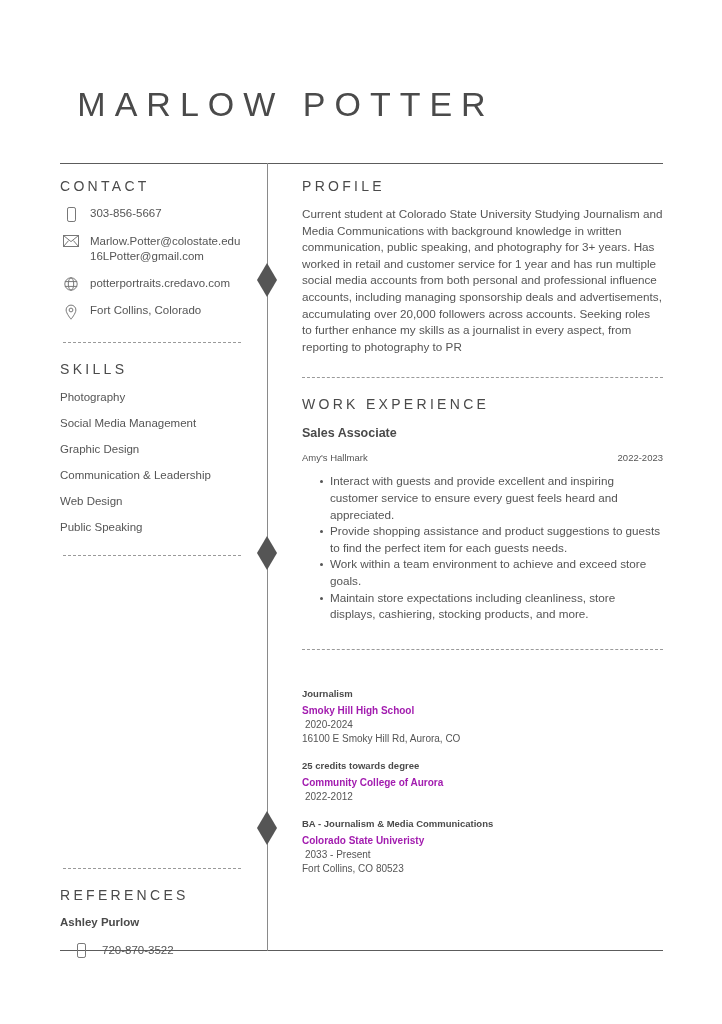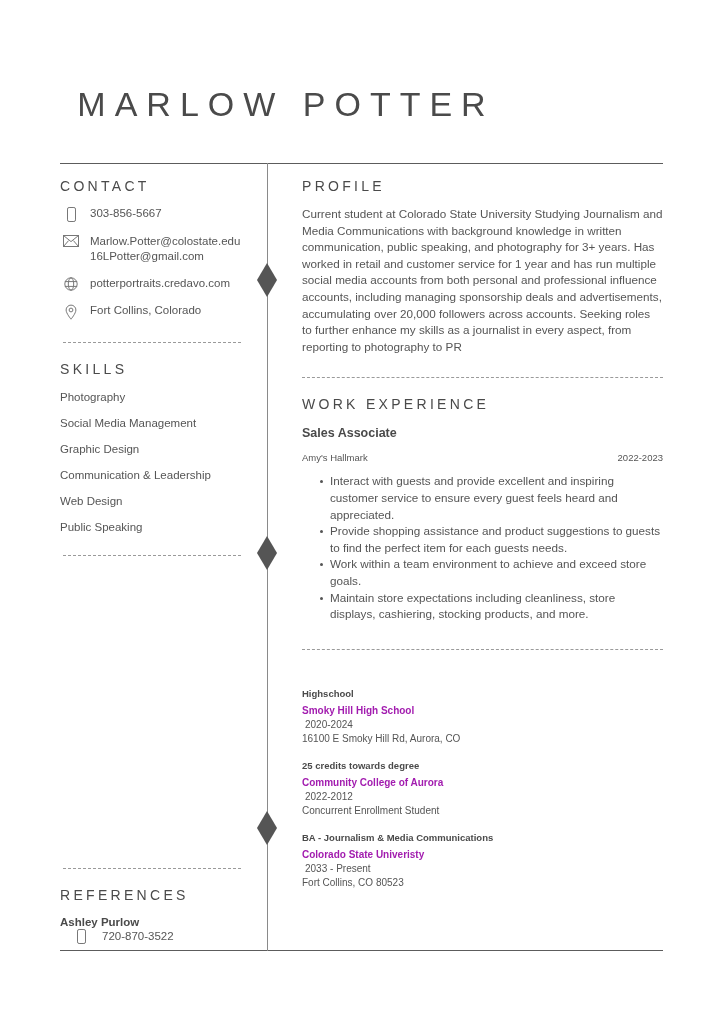--- a/index.html
+++ b/index.html
@@ -132,20 +132,21 @@
   
   .ref-name {
     font-size: 11.5px;
     font-weight: bold;
     color: #4a4a4a;
     margin-top: 13px;
   }
   .ref-row {
     display: flex;
     align-items: center;
+    margin-top: 14px;
     padding-left: 10px;
   }
   .ref-phone {
     font-size: 11.5px;
     color: #555555;
     padding-left: 10px;
   }
 
   
   .profile-text {
@@ -340,31 +341,30 @@
       <li> Maintain store expectations including cleanliness, store displays, cashiering, stocking products, and more.</li>
     </ul>
   </div>
 
   <div class="sp-26"></div>
   <div class="dashed dashed-right"></div>
   <div class="sp-22"></div>
 
 
   <div class="edu-entry">
-    <div class="edu-label">Highschool</div>
+    <div class="edu-label">Journalism</div>
     <div class="edu-school">Smoky Hill High School</div>
     <div class="edu-dates">2020-2024</div>
     <div class="edu-extra">16100 E Smoky Hill Rd, Aurora, CO</div>
   </div>
 
   <div class="edu-entry">
     <div class="edu-label">25 credits towards degree</div>
     <div class="edu-school">Community College of Aurora</div>
     <div class="edu-dates">2022-2012</div>
-    <div class="edu-extra">Concurrent Enrollment Student</div>
   </div>
 
   <div class="edu-entry">
     <div class="edu-label">BA - Journalism &amp; Media Communications</div>
     <div class="edu-school">Colorado State Univeristy</div>
     <div class="edu-dates">2033 - Present</div>
     <div class="edu-extra">Fort Collins, CO 80523</div>
   </div>
 </div>
 

